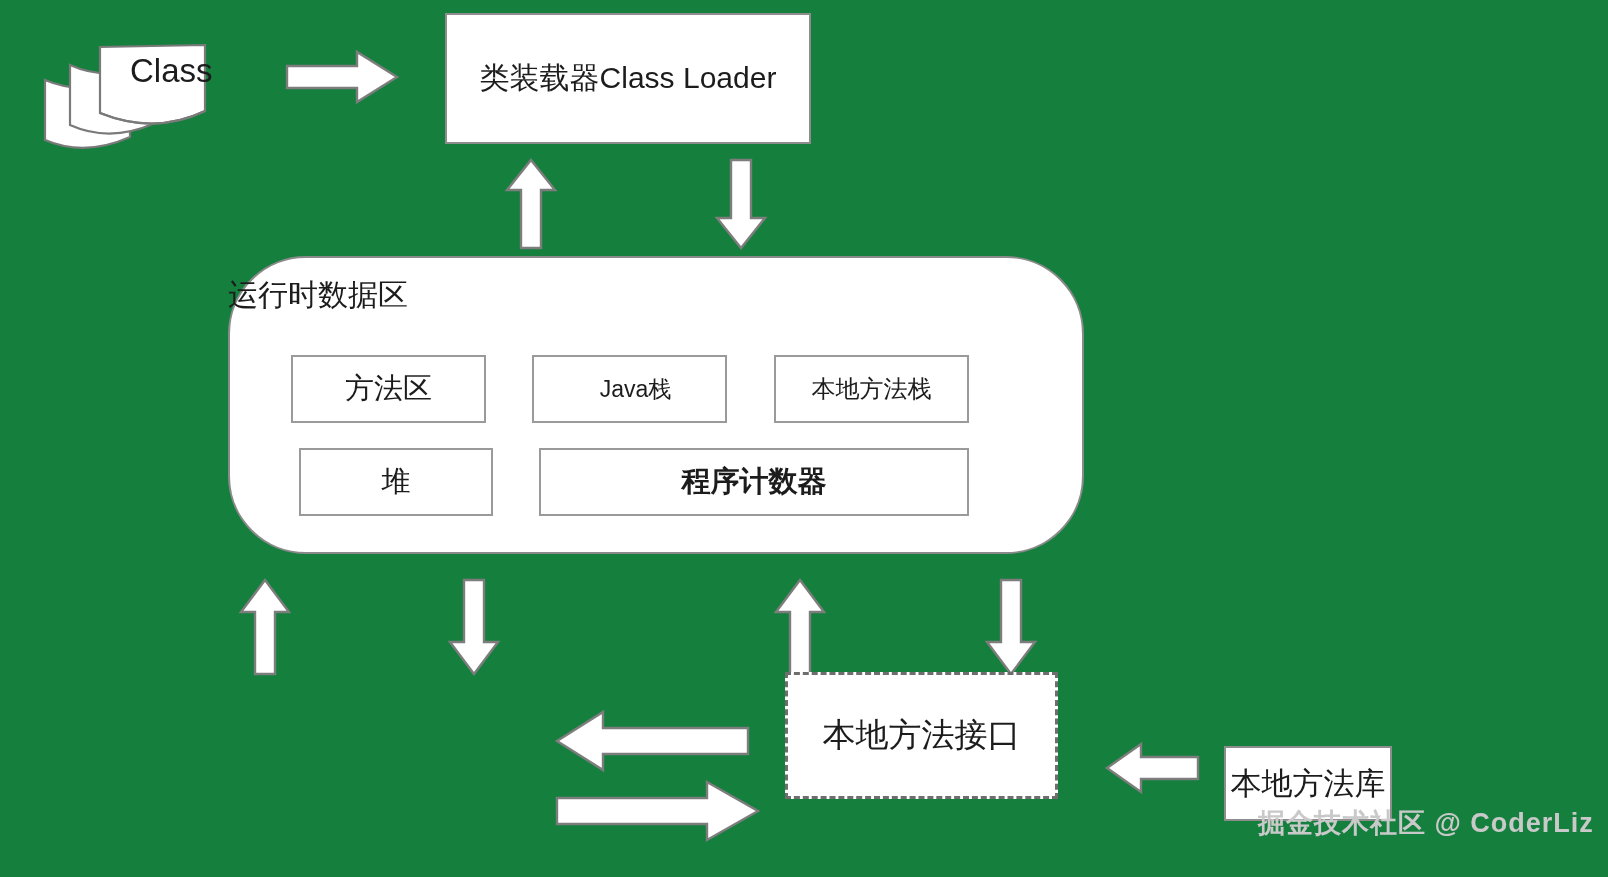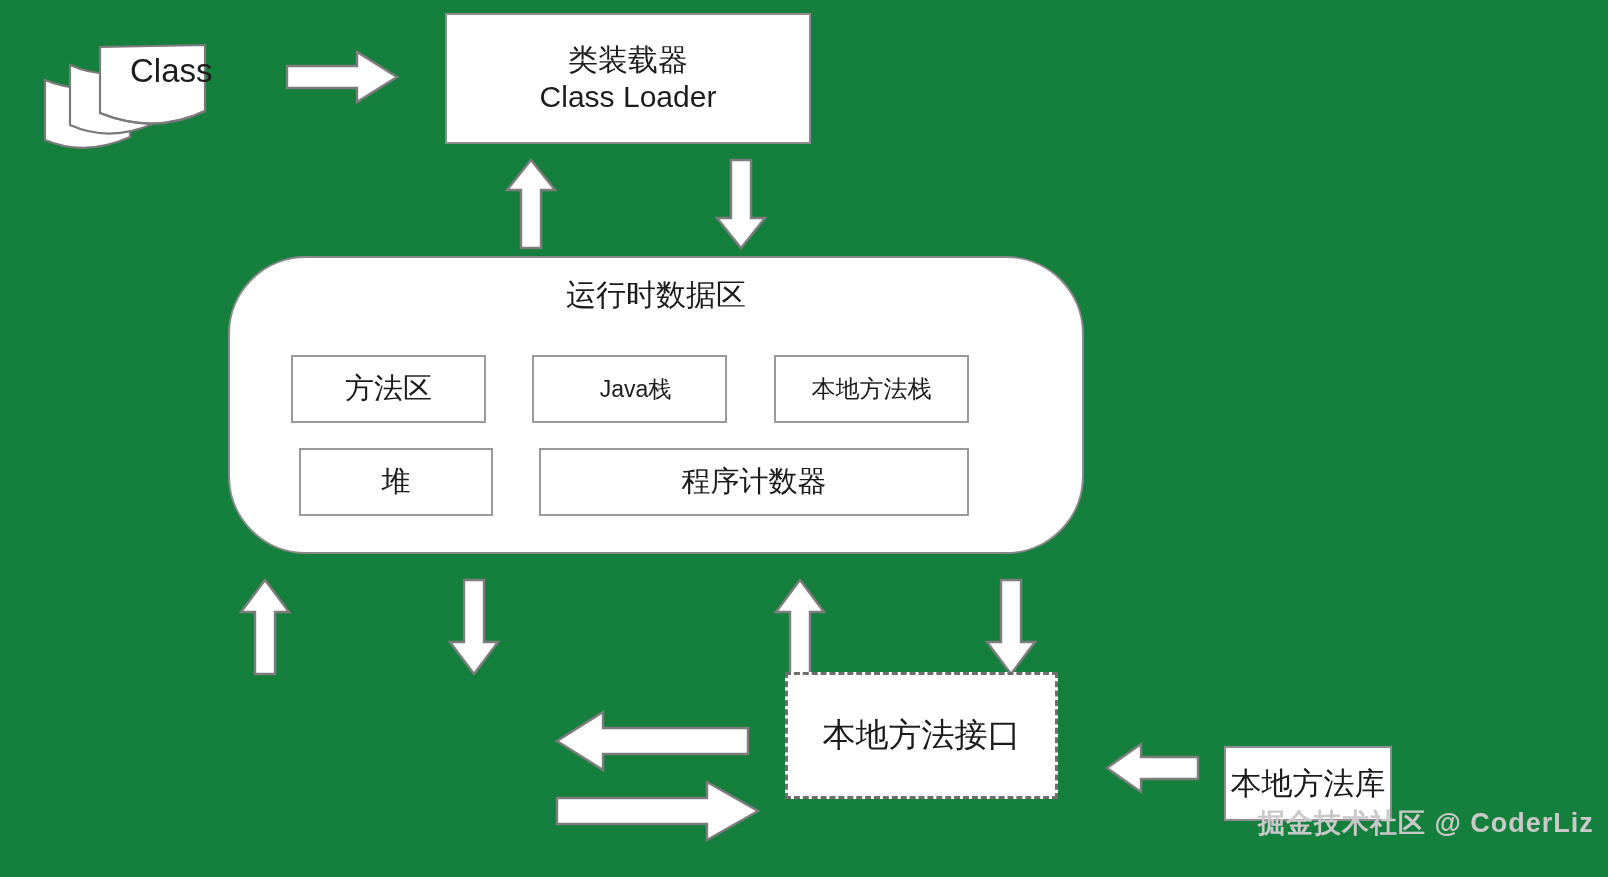--- a/index.html
+++ b/index.html
@@ -15,21 +15,20 @@
     background: #15803d;
     font-family: "Liberation Sans", "DejaVu Sans", sans-serif;
     overflow: hidden;
   }
   .box {
     position: absolute;
     box-sizing: border-box;
     display: flex;
     align-items: center;
     justify-content: center;
-    flex-direction: column;
     background: #ffffff;
     color: #1c1c1c;
     text-align: center;
     line-height: 1.22;
   }
   .solid-box {
     border: 2px solid #8d8d8d;
   }
   .inner-box {
     border: 2px solid #9a9a9a;
@@ -39,21 +38,21 @@
   }
   .rounded-region {
     position: absolute;
     box-sizing: border-box;
     border: 2px solid #8a8a8a;
     border-radius: 78px;
     background: #ffffff;
   }
   .region-title {
     position: absolute;
-    text-align: center;
+    text-align: left;
     color: #1c1c1c;
   }
   .arrow-svg {
     position: absolute;
     overflow: visible;
   }
   .arrow-svg path {
     fill: #ffffff;
     stroke: #7d7d7d;
     stroke-width: 2.4;
@@ -125,21 +124,21 @@
   </div>
 
   <div class="box inner-box" style="left:774px; top:355px; width:195px; height:68px; font-size:24px;">
     <span>本地方法栈</span>
   </div>
 
   <div class="box inner-box" style="left:299px; top:448px; width:194px; height:68px; font-size:29px;">
     <span>堆</span>
   </div>
 
-  <div class="box inner-box" style="left:539px; top:448px; width:430px; height:68px; font-size:29px;">
+  <div class="box inner-box" style="left:539px; top:448px; width:430px; height:68px; font-size:29px;font-weight:bold;">
     <span>程序计数器</span>
   </div>
 
   <svg class="arrow-svg" style="left:239px; top:578px; width:52px; height:98px;" viewBox="0 0 52 98">
     <path d="M 16 96 L 16 34 L 2 34 L 26 2 L 50 34 L 36 34 L 36 96 Z"></path>
   </svg>
 
   <svg class="arrow-svg" style="left:448px; top:578px; width:52px; height:98px;" viewBox="0 0 52 98">
     <path d="M 16 2 L 16 64 L 2 64 L 26 96 L 50 64 L 36 64 L 36 2 Z"></path>
   </svg>

